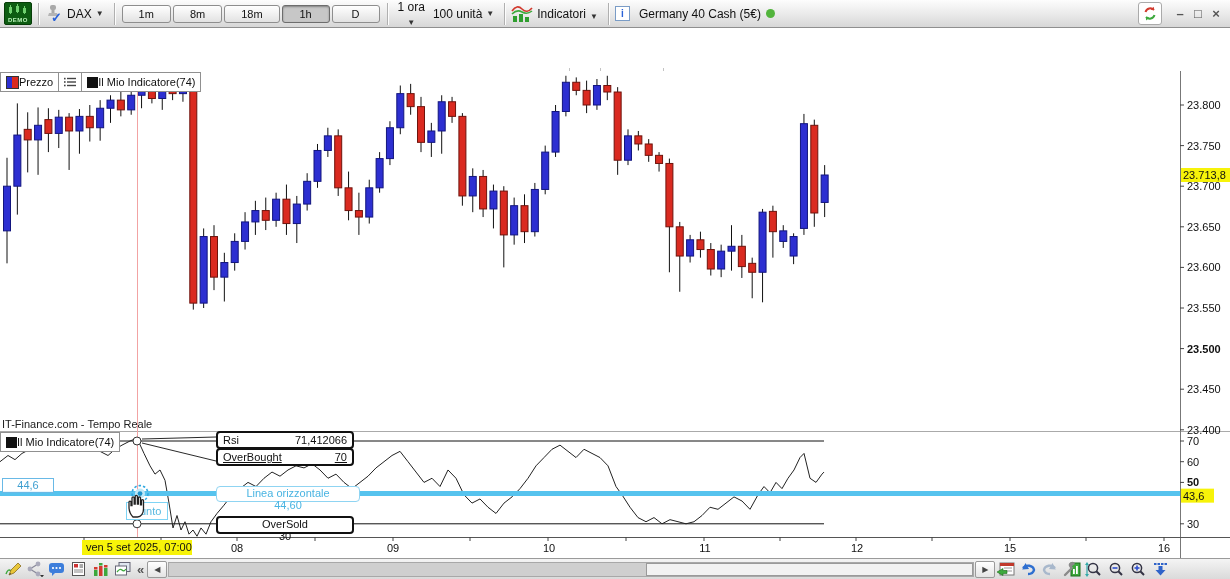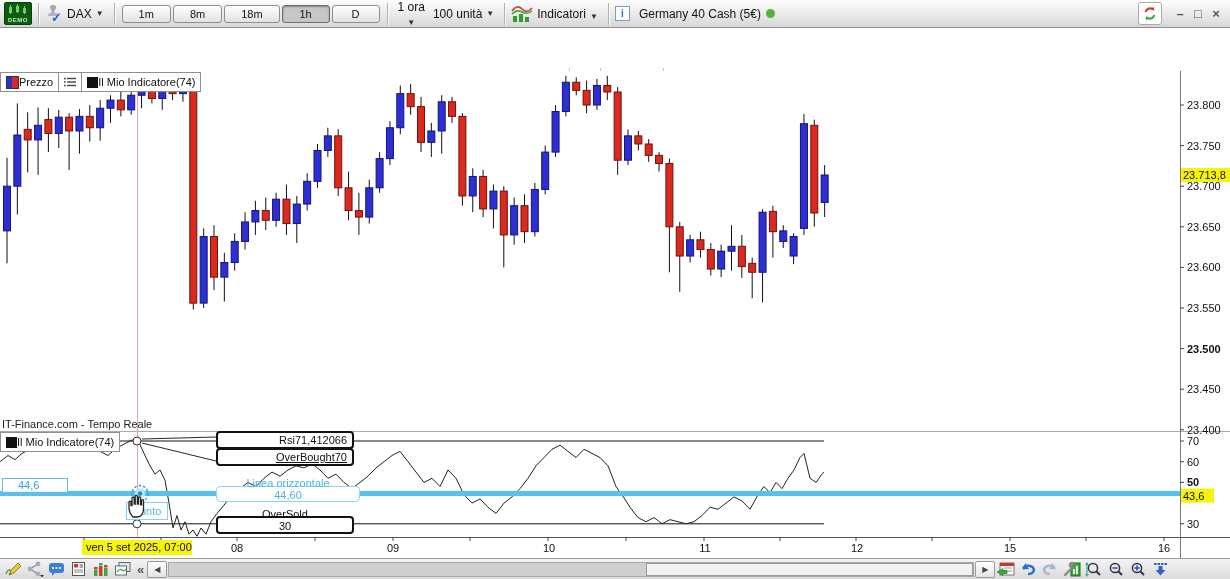--- a/index.html
+++ b/index.html
@@ -42,25 +42,25 @@
   
   #chart-svg{position:absolute;left:0;top:71px;}
   .legend{position:absolute;left:1px;top:72px;display:flex;}
   .legbox{height:18px;border:1px solid #909090;background:#fff;display:flex;align-items:center;
           padding:0 5px;margin-left:-1px;font-size:11px;}
   .sw{width:11px;height:11px;display:inline-block;}
   .sw-price{background:linear-gradient(90deg,#2d2fd1 0 50%,#da2a20 50% 100%);border:1px solid #333;}
   .sw-ind{background:#111;}
   .watermark{position:absolute;left:2px;top:418px;font-size:11px;color:#222;}
   .tipbox{position:absolute;left:216px;width:124px;border:2px solid #111;border-radius:4px;
-          background:#fff;display:flex;align-items:center;justify-content:flex-end;
+          background:#fff;display:flex;align-items:center;justify-content:space-between;
           padding:0 5px;font-size:11px;height:14px;box-sizing:content-box;}
   .tipbox.blue{border:1px solid #8fd4f2;color:#49b4e2;}
   .lvl-left{position:absolute;left:2px;top:478px;width:34px;height:13px;border:1px solid #69b9e6;
-            color:#3f9fd0;background:rgba(255,255,255,.85);font-size:11px;padding:0 15px;}
+            color:#3f9fd0;background:rgba(255,255,255,.85);font-size:11px;padding:0 8px;text-align:center;}
   .punto{position:absolute;left:126px;top:502px;width:40px;height:16px;border:1px solid #7fd4f5;
          background:#fff;color:#55b8e0;font-size:11px;display:flex;align-items:center;justify-content:center;}
   .hand{position:absolute;left:125px;top:490px;}
   
   .rowB{position:absolute;left:0;top:558px;width:1230px;height:21px;
         background:linear-gradient(#f4f4f4,#dadada);border-top:1px solid #9a9a9a;
         display:flex;align-items:center;box-sizing:border-box;padding:0 2px;}
   .bicon{width:22px;height:18px;display:flex;align-items:center;justify-content:center;flex:0 0 auto;}
   .collapse{font-size:13px;font-weight:bold;color:#555;margin:0 3px;}
   .sbbtn{width:18px;height:15px;border:1px solid #9a9a9a;background:linear-gradient(#fff,#e4e4e4);

